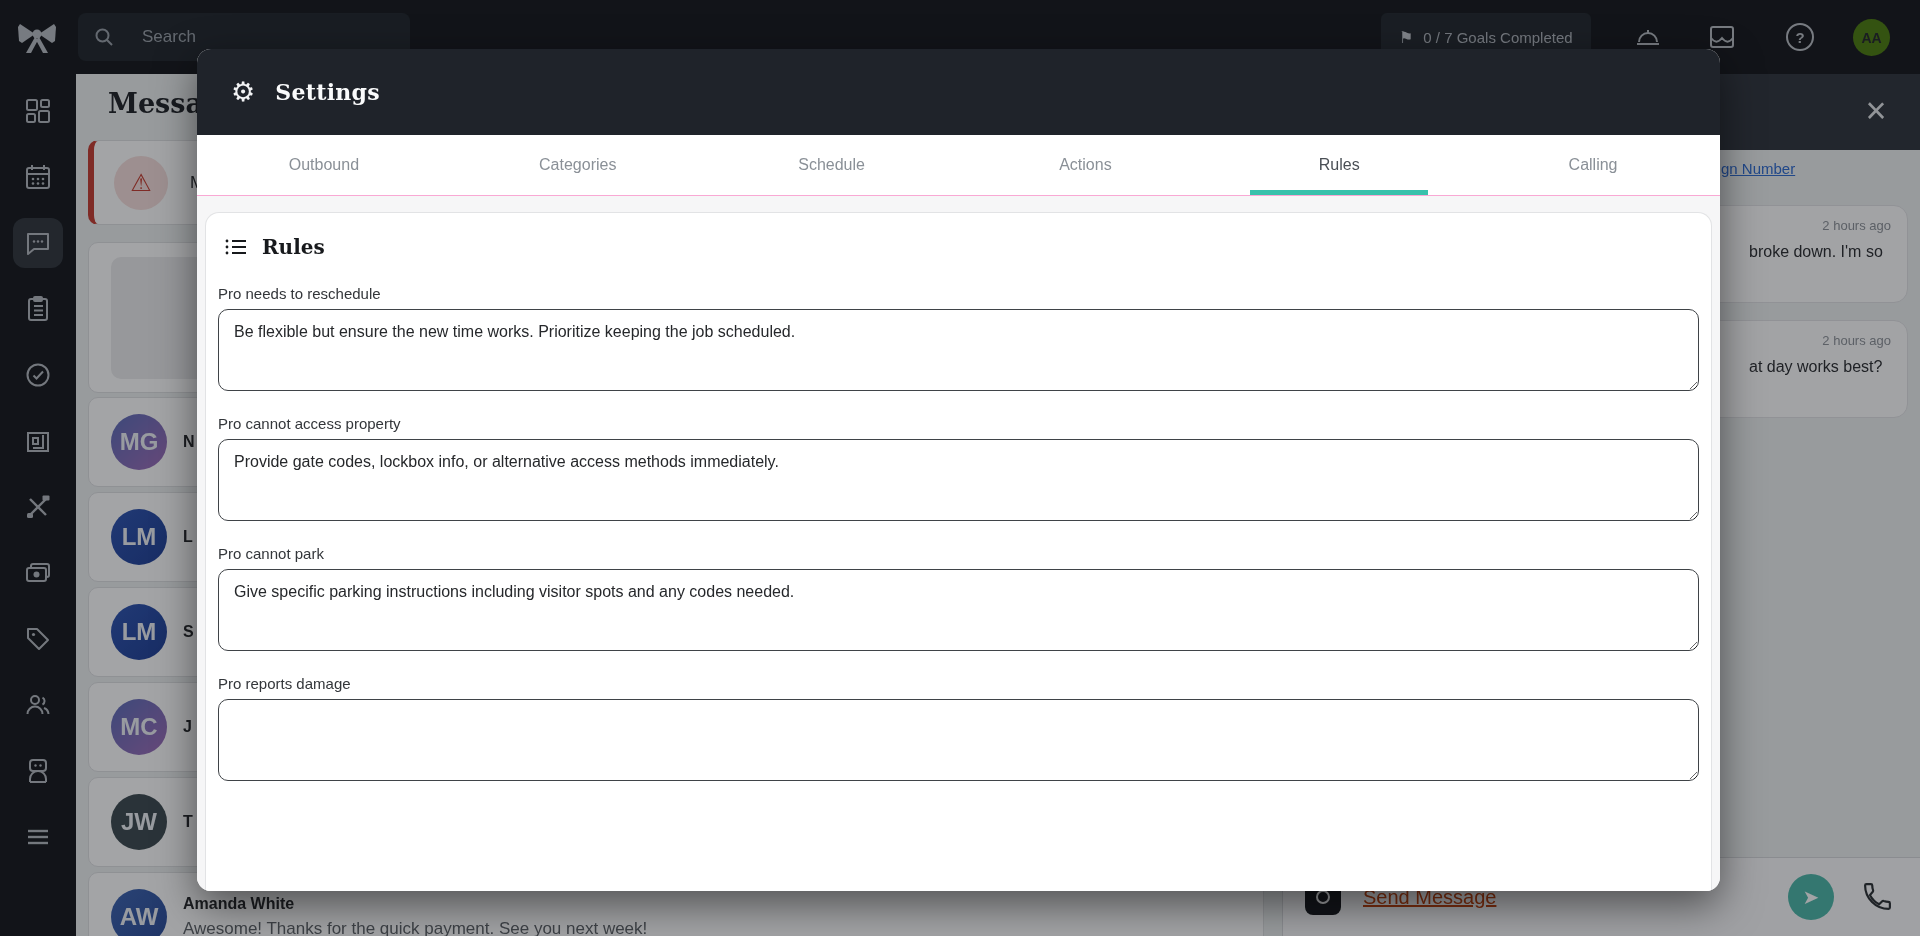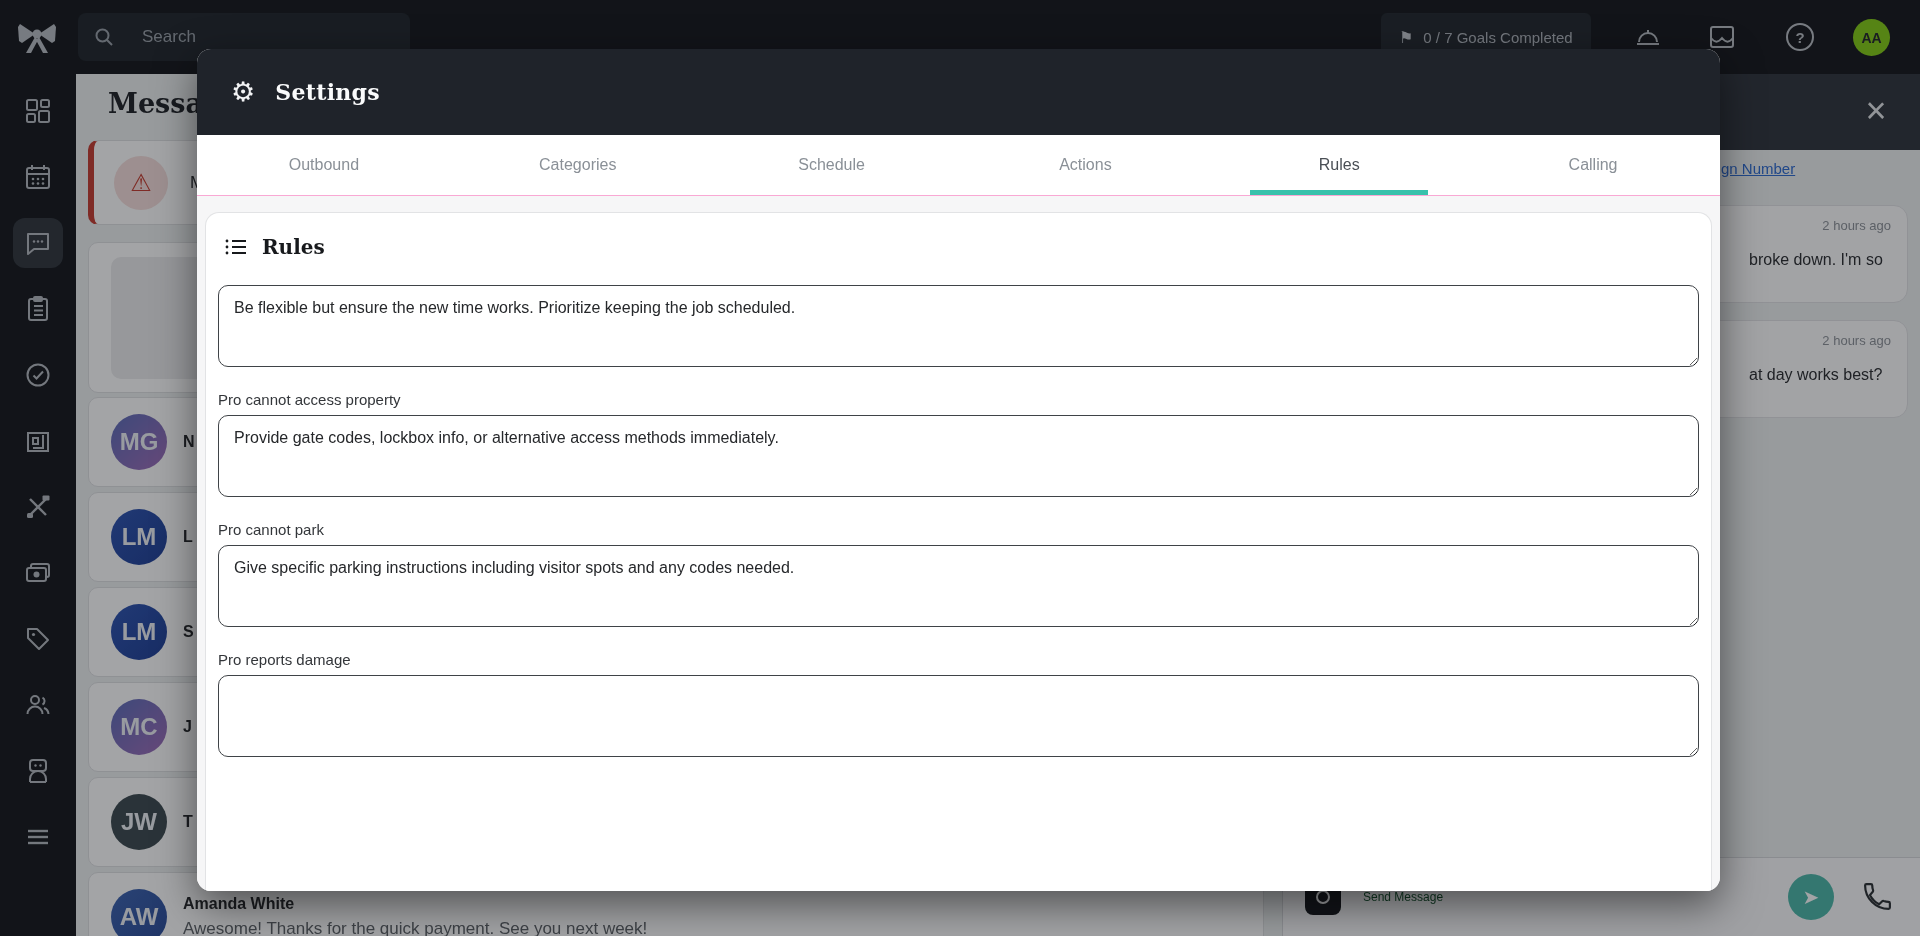--- a/index.html
+++ b/index.html
@@ -10,21 +10,21 @@
   
   .topbar { position:absolute; left:0; top:0; width:1920px; height:74px; background:#15181c; z-index:10; }
   .logo { position:absolute; left:16px; top:17px; width:42px; height:40px; color:#b9bdc3; }
   .searchbox { position:absolute; left:78px; top:13px; width:332px; height:48px; background:#21262c; border-radius:8px; display:flex; align-items:center; gap:28px; padding:0 16px; }
   .searchbox .mag { color:#9aa1a9; }
   .searchbox .ph { color:#9aa1a9; font-size:17px; }
   .goals-chip { position:absolute; left:1381px; top:13px; height:48px; background:#23282e; border-radius:6px; display:flex; align-items:center; gap:10px; padding:0 18px; color:#b2b7be; font-size:15px; }
   .goals-chip .flag { font-size:16px; color:#c6cad0; }
   .tb-icon { position:absolute; top:19px; width:36px; height:36px; color:#b9bdc3; display:flex; align-items:center; justify-content:center; }
   .help-circle { width:28px; height:28px; border:2px solid #b9bdc3; border-radius:50%; display:flex; align-items:center; justify-content:center; font-size:15px; font-weight:bold; color:#b9bdc3; }
-  .avatar-top { position:absolute; left:1853px; top:19px; width:37px; height:37px; border-radius:50%; background:#84cc16; color:#23262b; font-weight:bold; font-size:14px; display:flex; align-items:center; justify-content:center; }
+  .avatar-top { position:absolute; left:1853px; top:19px; width:37px; height:37px; border-radius:50%; background:#4d7c0f; color:#23262b; font-weight:bold; font-size:14px; display:flex; align-items:center; justify-content:center; }
 
   
   .sidebar { position:absolute; left:0; top:74px; width:76px; height:862px; background:#15181c; z-index:10; display:flex; flex-direction:column; align-items:center; padding-top:12px; }
   .side-item { width:50px; height:50px; margin-bottom:16px; border-radius:12px; display:flex; align-items:center; justify-content:center; color:#b4b8be; }
   .side-item.active { background:#31363d; }
   .side-item svg { width:28px; height:28px; }
 
   
   .page { position:absolute; left:76px; top:74px; width:1844px; height:862px; background:#eef0f1; overflow:hidden; }
   .page-title { position:absolute; left:32px; top:14px; font-family:"DejaVu Serif", serif; font-weight:bold; font-size:27px; color:#202327; }
@@ -43,28 +43,28 @@
   .g-lm { background:linear-gradient(135deg,#2d53b0,#1f3f95); }
   .g-jw { background:#3c4a4f; }
   .g-aw { background:linear-gradient(135deg,#3c63b0,#2a4a97); }
 
   
   .convo-header { position:absolute; left:1204px; top:0; width:640px; height:76px; background:#2f353c; }
   .close-x { position:absolute; left:1782px; top:20px; width:36px; height:36px; color:#e4e6e9; font-size:36px; line-height:34px; text-align:center; font-weight:300; }
   .assign-link { position:absolute; left:1645px; top:86px; color:#2e6bd0; font-size:15px; text-decoration:underline; }
   .bubble { position:absolute; left:1560px; width:272px; background:#fdfdfe; border:1px solid #e2e3e5; border-radius:14px; padding:12px 16px; }
   .bubble .time { text-align:right; color:#8d9298; font-size:13px; }
-  .bubble .btext { margin-top:18px; margin-left:96px; color:#2c2e31; font-size:16px; }
+  .bubble .btext { margin-top:10px; margin-left:96px; color:#2c2e31; font-size:16px; }
   .bubble1 { top:131px; height:98px; }
   .bubble2 { top:246px; height:98px; }
 
   .composer { position:absolute; left:1206px; top:783px; width:638px; height:79px; background:#fbfbfc; border-top:1px solid #d7d9db; border-left:1px solid #d7d9db; display:flex; align-items:center; }
   .cam-btn { margin-left:22px; width:36px; height:36px; background:#16181c; border-radius:8px; display:flex; align-items:center; justify-content:center; }
   .cam-ring { width:14px; height:14px; border:2px solid #f2f3f4; border-radius:50%; }
-  .composer .ph { margin-left:22px; font-size:12px; color:#14532d; flex:1; }
+  .composer .ph { margin-left:22px; font-size:20px; color:#c2410c; flex:1;text-decoration:underline; }
   .send-btn { width:46px; height:46px; border-radius:50%; background:#4db6a8; color:#ffffff; font-size:20px; display:flex; align-items:center; justify-content:center; margin-right:26px; }
   .phone-btn { width:34px; height:34px; color:#2b2f33; margin-right:26px; }
 
   
   .overlay { position:absolute; left:0; top:0; width:1920px; height:936px; background:rgba(14,16,20,0.38); z-index:40; }
   .modal { position:absolute; left:197px; top:49px; width:1523px; height:842px; z-index:50; border-radius:14px; overflow:hidden; background:#ffffff; box-shadow:0 14px 40px rgba(0,0,0,0.5); }
   .modal-header { height:86px; background:#1f232a; display:flex; align-items:center; padding:0 34px; gap:20px; }
   .modal-header .gear { color:#f2f3f5; font-size:27px; line-height:1; }
   .modal-title { font-family:"DejaVu Serif", serif; font-weight:bold; font-size:22px; color:#fafbfc; letter-spacing:0.3px; }
   .tabs { height:61px; background:#ffffff; border-bottom:1px solid #f9a8d4; display:flex; }
@@ -329,20 +329,21 @@
               <line x1="8" y1="6" x2="22" y2="6" stroke="currentColor" stroke-width="2.2"></line>
             <circle cx="3" cy="12" r="1.4" fill="currentColor"></circle>
               <line x1="8" y1="12" x2="22" y2="12" stroke="currentColor" stroke-width="2.2"></line>
             <circle cx="3" cy="18" r="1.4" fill="currentColor"></circle>
               <line x1="8" y1="18" x2="22" y2="18" stroke="currentColor" stroke-width="2.2"></line>
           </svg>
           <span class="section-title">Rules</span>
         </div>
 
         <div class="field">
+          <label>Pro needs to reschedule</label>
           <textarea style="">Be flexible but ensure the new time works. Prioritize keeping the job scheduled.</textarea>
         </div>
         <div class="field">
           <label>Pro cannot access property</label>
           <textarea style="">Provide gate codes, lockbox info, or alternative access methods immediately.</textarea>
         </div>
         <div class="field">
           <label>Pro cannot park</label>
           <textarea style="">Give specific parking instructions including visitor spots and any codes needed.</textarea>
         </div>

